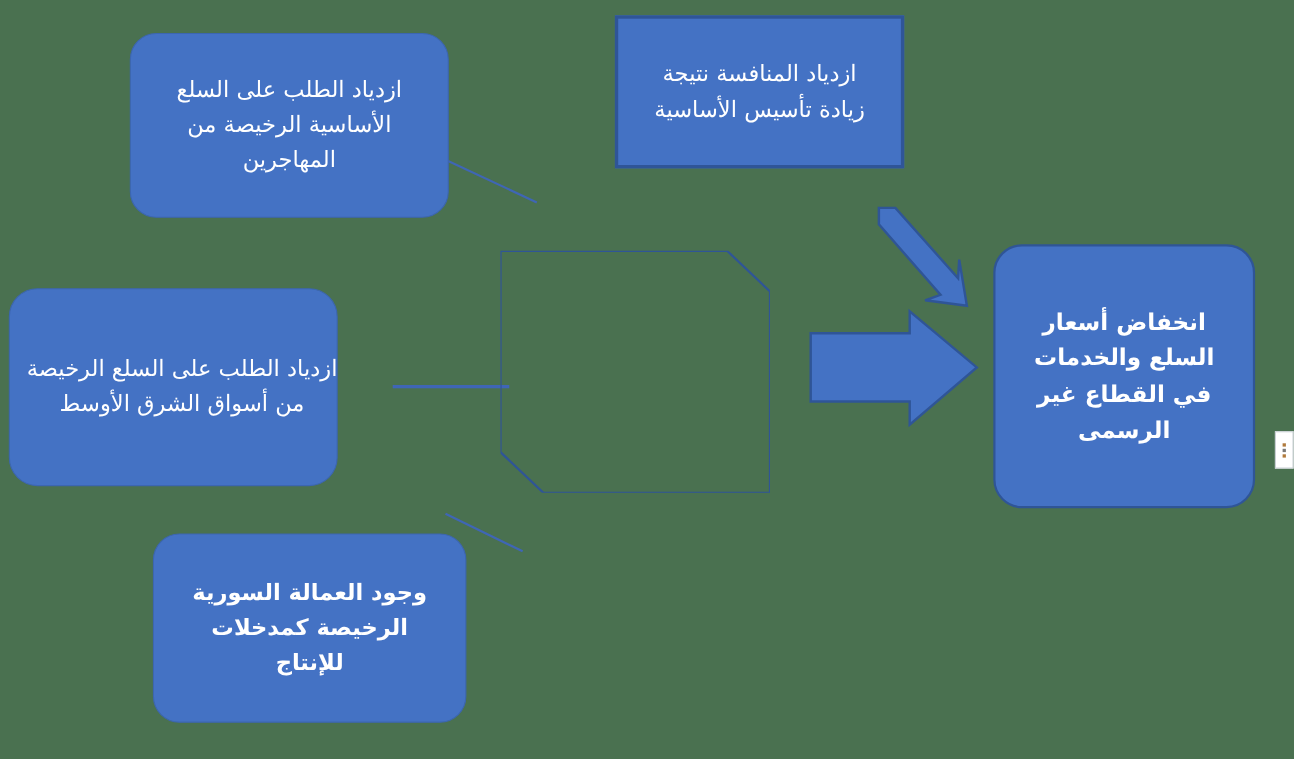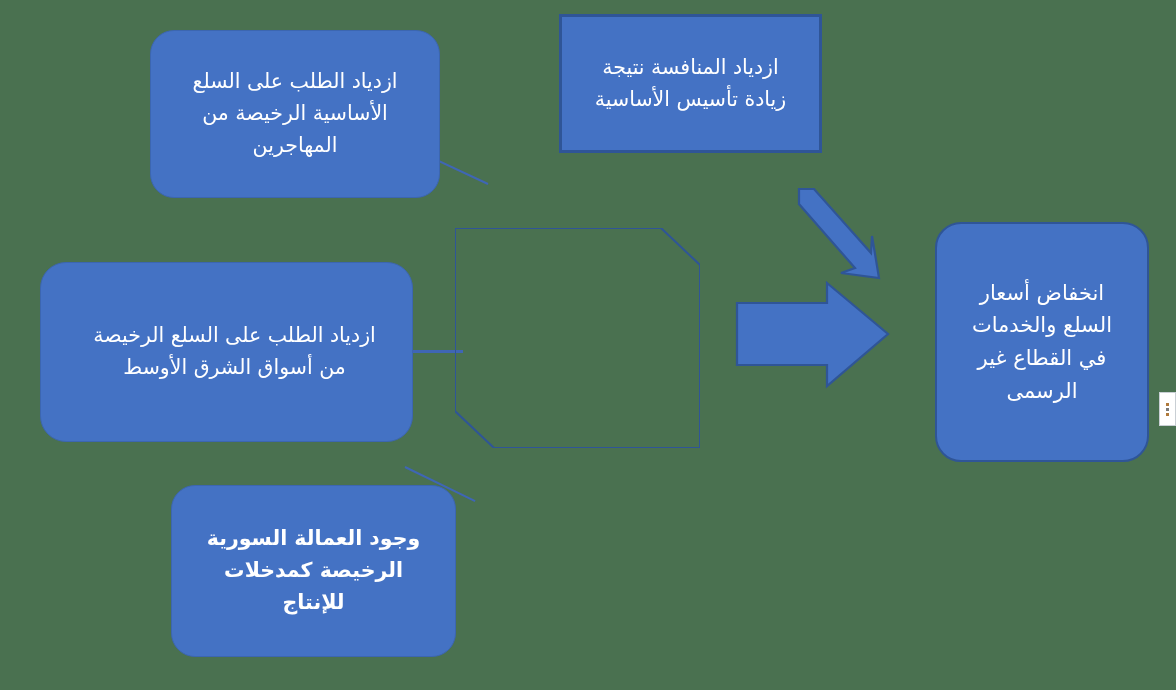--- a/index.html
+++ b/index.html
@@ -40,40 +40,39 @@
     display: block;
     width: 100%;
     padding: 0 6px;
     box-sizing: border-box;
     white-space: pre-line;
   }
 
   .rounded {
     border-radius: 22px;
     border: 1px solid #3c66b0;
-    margin-left: 32px;
   }
 
   
   #node-demand-migrants {
     left: 118px; top: 30px; width: 290px; height: 168px;
     font-size: 20.5px;
     border-radius: 24px;
     border: 1px solid #3c66b0;
   }
 
   #node-competition {
     left: 559px; top: 14px; width: 263px; height: 139px;
     font-size: 20.5px;
     border: 3px solid #2f5597;
     border-radius: 0;
   }
 
   #node-demand-me {
-    left: 8px; top: 262px; width: 373px; height: 180px;
+    left: 8px; top: 262px; width: 299px; height: 180px;
     font-size: 20.5px;
     border-radius: 26px;
     border: 1px solid #3c66b0;
   }
   #node-demand-me .txt {
     padding: 0;
     width: 376px;
     margin-right: -16px;
   }
 
@@ -101,23 +100,23 @@
 
   #node-labour {
     left: 139px; top: 485px; width: 285px; height: 172px;
     font-size: 20.5px;
     border-radius: 24px;
     border: 1px solid #3c66b0;
     font-weight: bold;
   }
 
   #node-prices {
-    left: 903px; top: 222px; width: 214px; height: 240px;
+    left: 903px; top: 222px; width: 238px; height: 240px;
     font-size: 21px;
-    font-weight: normal;
+    font-weight: bold;
     border-radius: 26px;
     border: 2px solid #2f5597;
   }
 
   
   .connector {
     position: absolute;
     background: #3f66b5;
     z-index: 1;
   }

